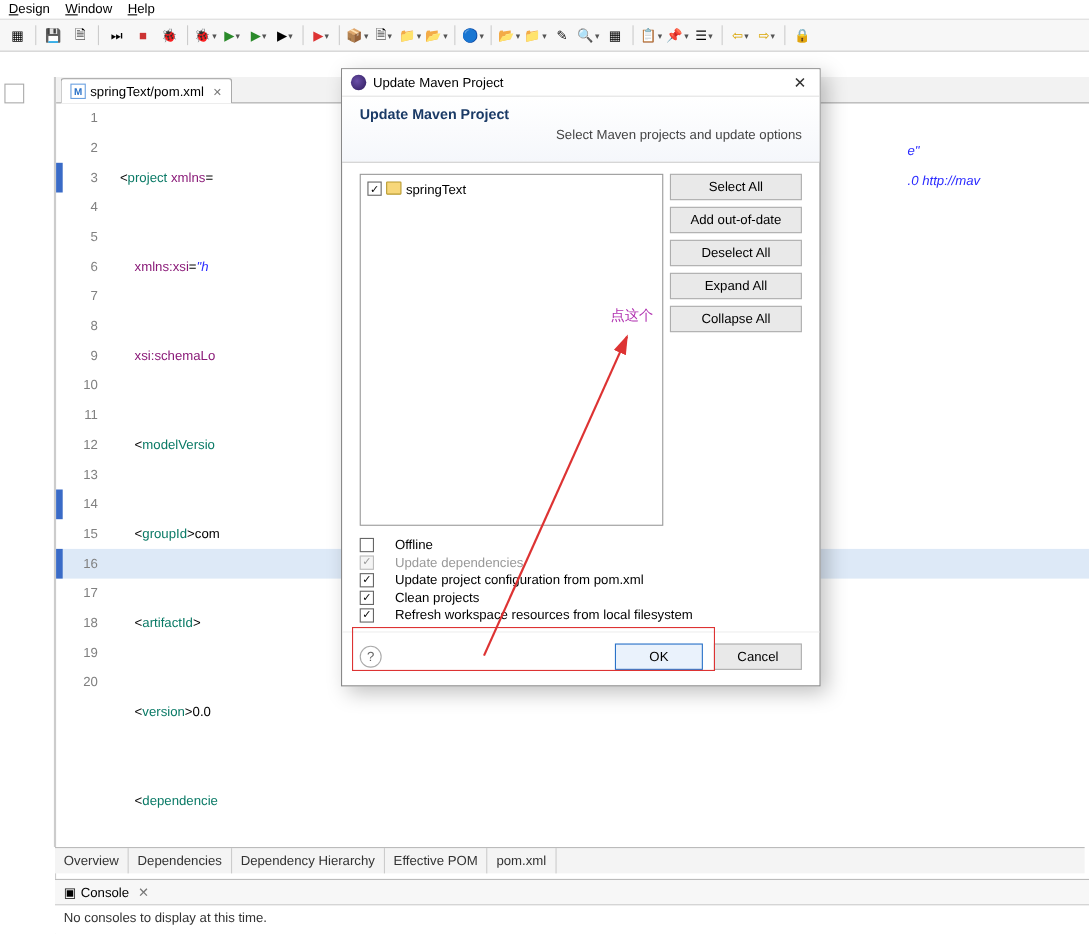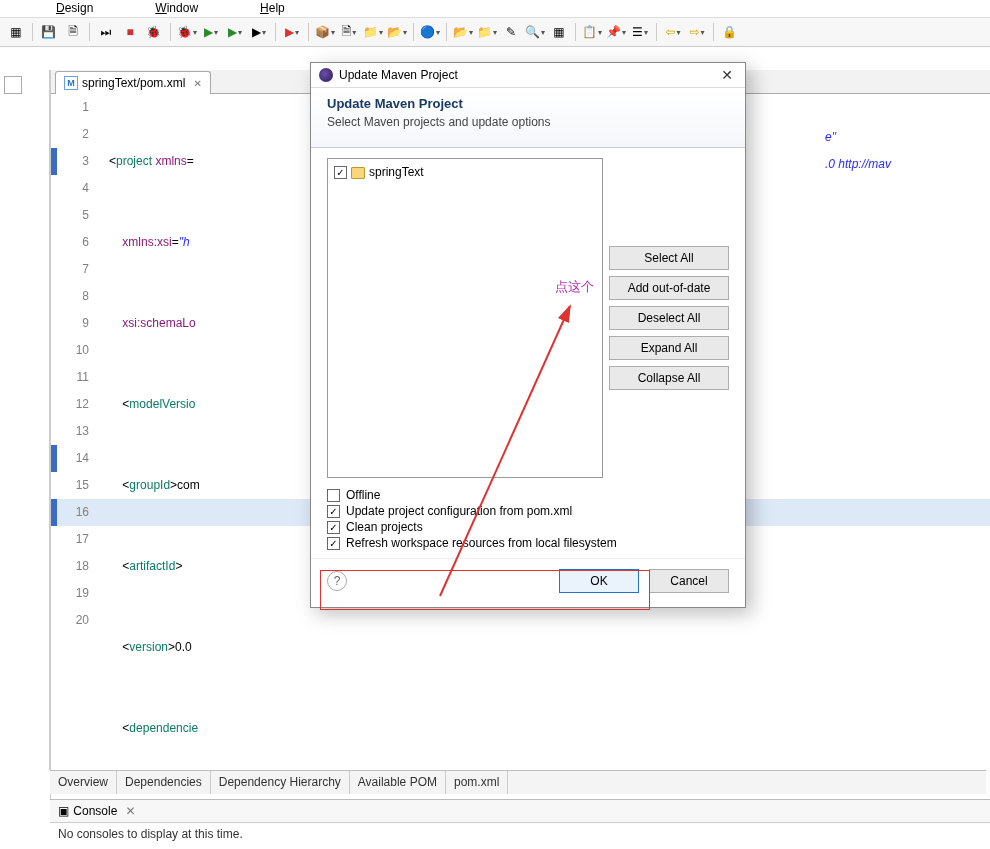--- a/index.html
+++ b/index.html
@@ -1,20 +1,20 @@
 <!DOCTYPE html>
 <html><head>
 <meta charset="utf-8">
 <style>
 * { box-sizing: border-box; margin: 0; padding: 0; font-family: "Segoe UI", Tahoma, sans-serif; font-size: 12px; }
 body { background: #fff; width: 990px; height: 849px; position: relative; overflow: hidden; }
 
 
 .menubar { display:flex; gap:14px; padding:1px 8px 2px; }
-.menubar span { text-decoration: underline; text-decoration-color: transparent; cursor:default;margin-left:48px; }
+.menubar span { text-decoration: underline; text-decoration-color: transparent; cursor:default; }
 .menubar span::first-letter { text-decoration: underline; }
 
 
 .toolbar { border-top:1px solid #ddd; border-bottom:1px solid #ccc; padding:4px 6px; display:flex; gap:4px; align-items:center; background:#f7f7f7; }
 .tb-ico { width:20px; height:20px; border-radius:2px; display:flex; align-items:center; justify-content:center; font-size:12px; }
 .tb-sep { width:1px; height:18px; background:#ccc; margin:0 2px; }
 .drop::after{content:"▾"; font-size:8px; color:#555; margin-left:1px;}
 
 
 .editor-wrap { position:absolute; left:50px; top:70px; right:0; bottom:0; border-left:1px solid #ccc;}
@@ -42,32 +42,32 @@
 .console .ctab{display:flex; align-items:center; gap:4px; padding:4px 8px; border-bottom:1px solid #ccc; background:#f7f7f7;}
 .console .body{padding:4px 8px; color:#333;}
 
 
 .dialog{ position:absolute; left:310px; top:62px; width:436px; background:#fff; border:1px solid #888; box-shadow:6px 6px 18px rgba(0,0,0,.25);}
 .titlebar{display:flex; align-items:center; gap:6px; padding:4px 8px; background:#fff; border-bottom:1px solid #ddd;}
 .titlebar .spacer{flex:1;}
 .titlebar .x{font-size:14px; color:#333; padding:0 4px;}
 .banner{padding:8px 16px 18px; border-bottom:1px solid #ccc; background:linear-gradient(to bottom,#fff,#f5f7fb);} 
 .banner h3{font-weight:600; font-size:13px; color:#1a3a66; margin-bottom:4px;}
-.banner p{color:#444;}
+.banner p{color:#444;text-align:right;}
 .dlg-body{padding:10px 16px 8px;}
 .avail-lbl{margin-bottom:4px;}
 .tree-row{display:flex; gap:6px;}
 .tree{flex:1; border:1px solid #999; height:320px; padding:6px;}
-.tree .item{display:flex; align-items:flex-end; gap:4px;}
+.tree .item{display:flex; align-items:flex-start; gap:4px;}
 .tree .chk{width:13px;height:13px;border:1px solid #666;display:inline-flex;align-items:center;justify-content:center;font-size:10px;color:#000;background:#fff;}
 .tree .chk.on::after{content:"✓";}
-.btncol{display:flex; flex-direction:column; gap:6px; width:120px;justify-content:center;}
+.btncol{display:flex; flex-direction:column; gap:6px; width:120px;}
 .btn{border:1px solid #adadad; background:#e9e9e9; padding:4px 6px; text-align:center; cursor:default;}
 .checks{margin-top:10px; display:flex; flex-direction:column; gap:2px;}
-.checks label{display:flex; align-items:center; gap:6px;}
+.checks label{display:flex; align-items:center; gap:19px;}
 .checks .chk{width:13px;height:13px;border:1px solid #666;display:inline-flex;align-items:center;justify-content:center;font-size:10px;background:#fff;}
 .checks .chk.on::after{content:"✓";}
 .checks .disabled{color:#999;}
 .checks .disabled .chk{border-color:#bbb;background:#f4f4f4;}
 .indent{margin-left:18px;}
 .dlg-foot{display:flex; align-items:center; padding:10px 16px 14px; gap:10px; border-top:1px solid #eee;}
 .dlg-foot .help{width:20px;height:20px;border:1px solid #aaa;border-radius:50%;display:flex;align-items:center;justify-content:center;color:#666;}
 .dlg-foot .spacer{flex:1;}
 .dlg-foot .btn{width:80px;}
 .dlg-foot .btn.primary{border:1px solid #2a72c8; background:#eaf2fc;}
@@ -198,21 +198,21 @@
 
     <div style="position:absolute; left:774px; top:28px; color:#2a2aff; font-style:italic; font-family:Consolas,monospace;font-size:16px;"><span>e"</span></div>
     <div style="position:absolute; left:774px; top:55px; color:#2a2aff; font-style:italic; font-family:Consolas,monospace;font-size:16px;"><span>.0 http://mav</span></div>
   </div>
 </div>
 
 <div class="bottom-tabs">
   <div>Overview</div>
   <div>Dependencies</div>
   <div>Dependency Hierarchy</div>
-  <div>Available POM</div>
+  <div>Effective POM</div>
   <div>pom.xml</div>
 </div>
 
 <div class="console">
   <div class="ctab">
     <span>▣</span>
     <span>Console</span>
     <span class="close" style="margin-left:4px;color:#777;">✕</span>
   </div>
   <div class="body">No consoles to display at this time.</div>
@@ -245,20 +245,24 @@
         <div class="btn">Expand All</div>
         <div class="btn">Collapse All</div>
       </div>
     </div>
 
     <div class="checks">
       <label>
           <span class="chk"></span>
           <span>Offline</span>
         </label>
+      <label class="disabled">
+          <span class="chk on"></span>
+          <span>Update dependencies</span>
+        </label>
       <label>
           <span class="chk on"></span>
           <span>Update project configuration from pom.xml</span>
         </label>
       <label>
           <span class="chk on"></span>
           <span>Clean projects</span>
         </label>
       <label>
           <span class="chk on"></span>

